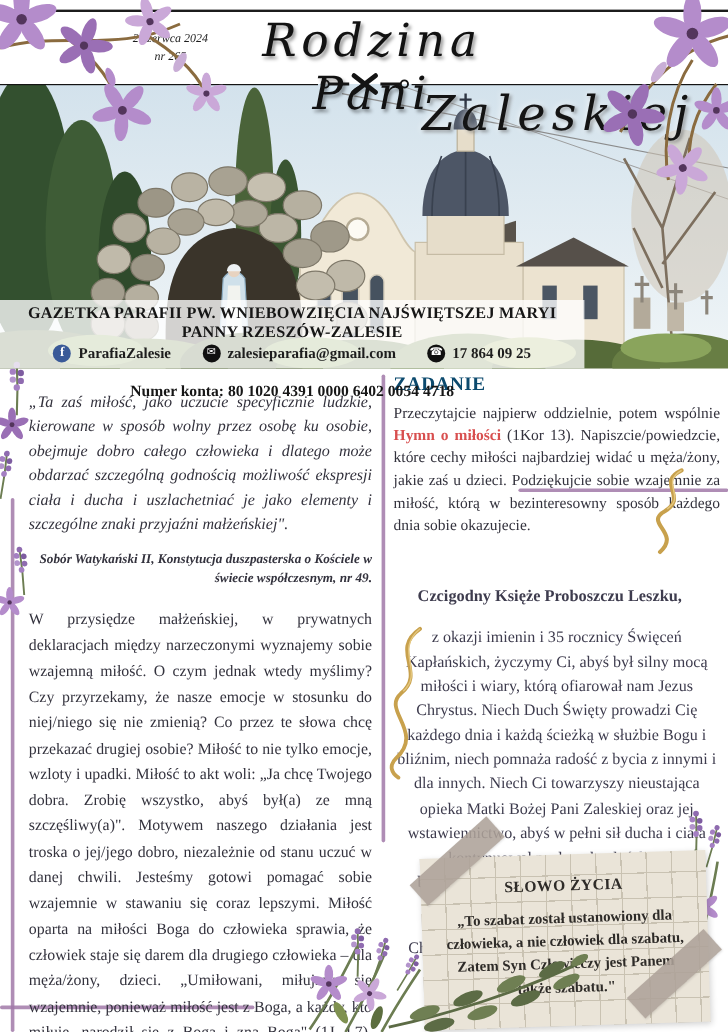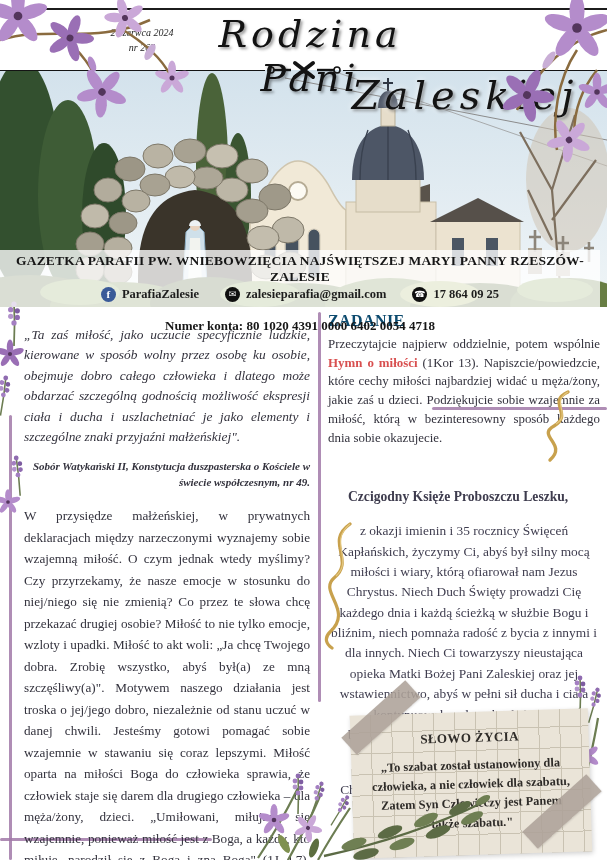--- a/index.html
+++ b/index.html
@@ -16,21 +16,21 @@
     font-family:"DejaVu Serif", serif; font-style:italic; font-size:38px; color:#121212;
     letter-spacing:4px; word-spacing:14px; text-shadow:2px 2px 3px rgba(0,0,0,0.40); }
   .ornament-row { position:absolute; left:0; top:60px; width:607px; display:flex; align-items:center; z-index:3; }
   .orn-line { flex:1; border-top:1.6px solid #141414; }
   .title-overlay { position:absolute; left:330px; top:72px; width:270px; text-align:center; z-index:4;
     font-family:"DejaVu Serif", serif; font-style:italic; font-size:40px; color:#141414;
     letter-spacing:5px; text-shadow:0 0 6px rgba(255,255,255,0.85), 2px 2px 3px rgba(0,0,0,0.45); }
   
   .photo { position:absolute; left:0; top:70px; width:607px; height:237px; z-index:0; }
   
-  .contact-bar { position:absolute; left:0; top:250px; width:600px; height:57px; z-index:5;
+  .contact-bar { position:absolute; left:0; top:250px; width:487px; height:57px; z-index:5;
     background:rgba(255,255,255,0.78); text-align:center; padding-top:3px; }
   .gazette-line { font-size:13.5px; font-weight:600; letter-spacing:0.2px; color:#161616; }
   .contact-items { display:flex; justify-content:center; gap:26px; margin-top:2px; align-items:center; }
   .contact-item { display:inline-flex; align-items:center; gap:6px; font-size:12.5px; font-weight:700; color:#1d1d1d; }
   .cicon { width:15px; height:15px; border-radius:50%; display:inline-flex; align-items:center;
     justify-content:center; font-size:9px; line-height:1; flex:0 0 auto; }
   .cicon.fb { background:#3a5a98; color:#fff; font-weight:700; font-size:11px; font-family:"Liberation Serif",serif; }
   .cicon.dark { background:#101010; color:#fff; font-family:"DejaVu Sans", sans-serif; }
   .account-line { font-size:13px; font-weight:700; color:#161616; margin-top:16px; }
   

